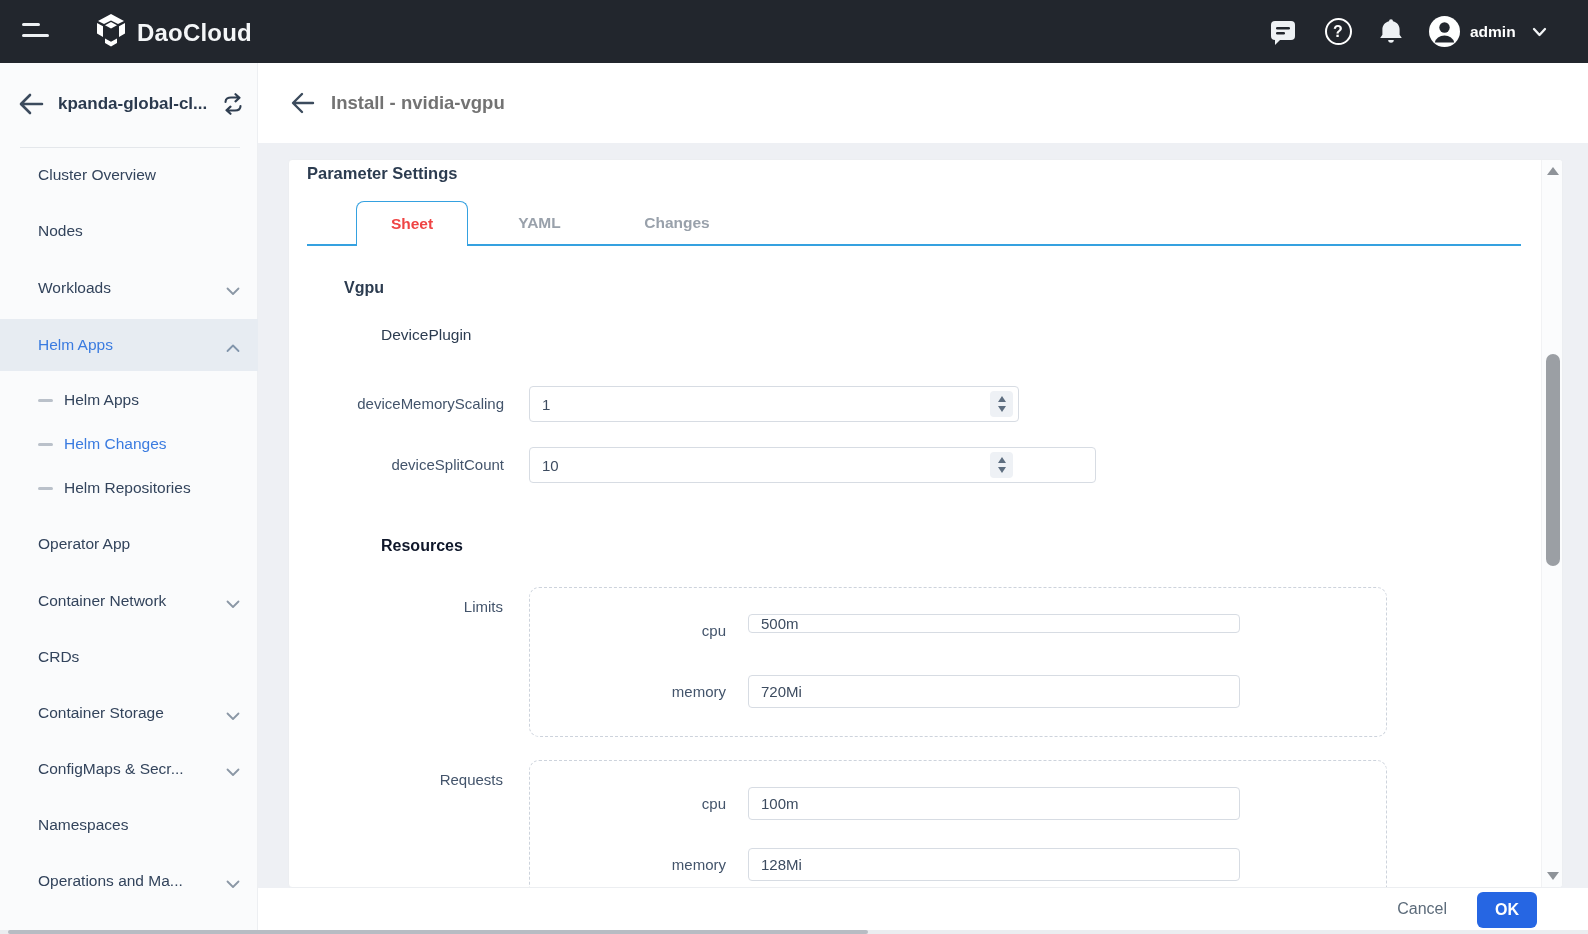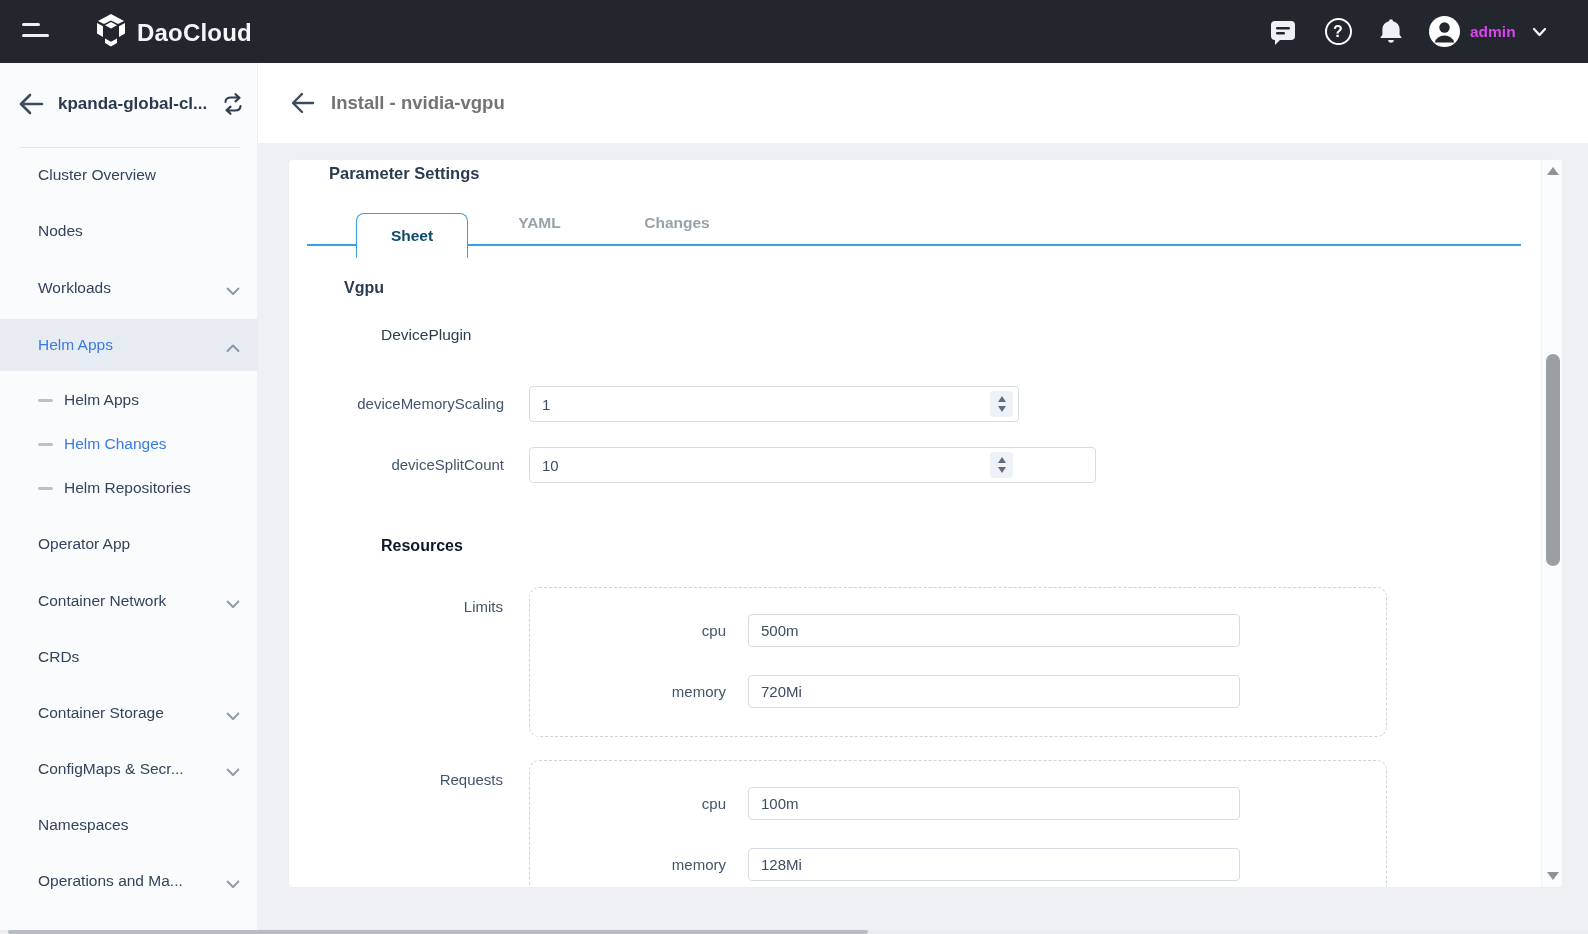--- a/index.html
+++ b/index.html
@@ -9,21 +9,21 @@
 
   
   .topbar { position:absolute; left:0; top:0; width:1588px; height:63px; background:#22262d; z-index:30; }
   .burger { position:absolute; left:22px; top:23px; width:28px; height:16px; cursor:pointer; }
   .burger .b1 { position:absolute; left:0; top:0; width:18px; height:3px; background:#eef1f4; border-radius:2px; }
   .burger .b2 { position:absolute; left:0; top:11px; width:27px; height:3px; background:#eef1f4; border-radius:2px; }
   .brand { position:absolute; left:94px; top:13px; display:flex; align-items:center; gap:9px; }
   .brand-text { color:#f4f6f8; font-size:24px; font-weight:bold; letter-spacing:.2px; }
   .tb-icon { position:absolute; top:0; height:63px; display:flex; align-items:center; justify-content:center; cursor:pointer; }
   .help-ring { width:27px; height:27px; border:2.5px solid #fff; border-radius:50%; color:#fff; font-weight:bold; font-size:16px; display:flex; align-items:center; justify-content:center; }
-  .admin-name { position:absolute; left:1470px; top:0; height:63px; display:flex; align-items:center; color:#d946ef; font-size:15.5px; font-weight:bold; cursor:pointer; }
+  .admin-name { position:absolute; left:1470px; top:0; height:63px; display:flex; align-items:center; color:#ffffff; font-size:15.5px; font-weight:bold; cursor:pointer; }
 
   
   .sidebar { position:absolute; left:0; top:63px; width:258px; height:867px; background:#fafbfc; border-right:1px solid #edeff2; z-index:20; }
   .side-back { position:absolute; left:18px; top:29px; width:26px; height:24px; cursor:pointer; }
   .cluster-name { position:absolute; left:58px; top:29px; width:160px; height:24px; line-height:24px; font-size:17px; font-weight:bold; color:#2b3a4e; white-space:nowrap; overflow:hidden; }
   .side-swap { position:absolute; left:222px; top:30px; width:22px; height:22px; cursor:pointer; }
   .side-div { position:absolute; left:20px; top:84px; width:220px; height:1px; background:#e4e7eb; }
   .nav-item { position:absolute; left:0; width:258px; height:40px; display:flex; align-items:center; padding-left:38px; font-size:15.5px; color:#33445c; cursor:pointer; }
   .nav-item .nav-chev { position:absolute; right:18px; top:50%; margin-top:-6px; }
   .nav-item.parent-active { background:#e7ecf2; color:#3a7be0; height:52px; }
@@ -32,23 +32,23 @@
   .sub-item.active { color:#3a7be0; }
 
   
   .page-header { position:absolute; left:258px; top:63px; width:1330px; height:80px; background:#fff; z-index:5; }
   .ph-back { position:absolute; left:33px; top:29px; width:24px; height:22px; cursor:pointer; }
   .ph-title { position:absolute; left:73px; top:0; height:80px; display:flex; align-items:center; font-size:18.5px; font-weight:bold; color:#737373; }
   .main-bg { position:absolute; left:258px; top:143px; width:1330px; height:787px; background:#eef0f4; }
 
   
   .card { position:absolute; left:288px; top:159px; width:1275px; height:729px; background:#fff; border:1px solid #eceef1; border-radius:4px; overflow:hidden; z-index:6; }
-  .card-title { position:absolute; left:18px; top:4px; font-size:16.5px; font-weight:bold; color:#2c3c50;margin-left:22px; }
+  .card-title { position:absolute; left:18px; top:4px; font-size:16.5px; font-weight:bold; color:#2c3c50; }
   .tab { position:absolute; top:41px; height:44px; display:flex; align-items:center; justify-content:center; font-size:15.5px; font-weight:bold; color:#99a1ab; cursor:pointer; z-index:1; }
-  .tab.active { left:67px; width:112px; height:45px; border:1px solid #35a1e0; border-bottom:none; border-radius:8px 8px 0 0; background:#fff; color:#0c4a6e; z-index:3;margin-top:12px; }
+  .tab.active { left:67px; width:112px; height:45px; border:1px solid #35a1e0; border-bottom:none; border-radius:8px 8px 0 0; background:#fff; color:#ef4444; z-index:3; }
   .tab.t-yaml { left:179px; width:143px; }
   .tab.t-changes { left:322px; width:132px; }
   .tabline { position:absolute; left:18px; top:84px; width:1214px; height:2px; background:#35a1e0; z-index:2; }
 
   .h-vgpu { position:absolute; left:55px; top:119px; font-size:16px; font-weight:bold; color:#2c3c50; }
   .h-plugin { position:absolute; left:92px; top:166px; font-size:15.5px; font-weight:normal; color:#2c3c50; }
   .h-res { position:absolute; left:92px; top:377px; font-size:16px; font-weight:bold; color:#0f172a; }
 
   .flabel { position:absolute; text-align:right; color:#43546b; font-size:15px; }
   .tinput { position:absolute; border:1px solid #d7dce3; border-radius:4px; font-family:"Liberation Sans", sans-serif; font-size:15px; color:#3d4c60; padding:0 12px; background:#fff; outline:none; }
@@ -252,36 +252,40 @@
     <div class="spin" style="left:701px; top:292px;">
       <div class="tri-up"></div>
       <div class="tri-down"></div>
     </div>
 
     <div class="h-res">Resources</div>
 
     <div class="flabel" style="left:20px; top:437px; width:194px; line-height:20px;">Limits</div>
     <div class="dgroup" style="top:427px;"></div>
     <div class="flabel" style="left:280px; top:454px; width:157px; line-height:33px;">cpu</div>
-    <input class="tinput" style="left: 459px; top: 454px; width: 492px; height: 33px;" value="500m">
+    <input class="tinput" style="left: 459px; top: 454px; width: 492px; height: 19px;" value="500m">
     <div class="flabel" style="left:280px; top:515px; width:157px; line-height:33px;">memory</div>
     <input class="tinput" style="left: 459px; top: 515px; width: 492px; height: 33px;" value="720Mi">
 
     <div class="flabel" style="left:20px; top:610px; width:194px; line-height:20px;">Requests</div>
     <div class="dgroup" style="top:600px;"></div>
     <div class="flabel" style="left:280px; top:627px; width:157px; line-height:33px;">cpu</div>
     <input class="tinput" style="left: 459px; top: 627px; width: 492px; height: 33px;" value="100m">
     <div class="flabel" style="left:280px; top:688px; width:157px; line-height:33px;">memory</div>
     <input class="tinput" style="left: 459px; top: 688px; width: 492px; height: 33px;" value="128Mi">
 
     <div class="vtrack">
       <div class="varrow va-up"></div>
       <div class="vthumb"></div>
       <div class="varrow va-down"></div>
     </div>
   </div>
 
+  <div class="footer">
+    <div class="cancel-btn">Cancel</div>
+    <button class="ok-btn">OK</button>
+  </div>
 
   <div class="bottom-strip">
     <div class="bottom-thumb"></div>
   </div>
 
 </div>
 
 </body></html>

